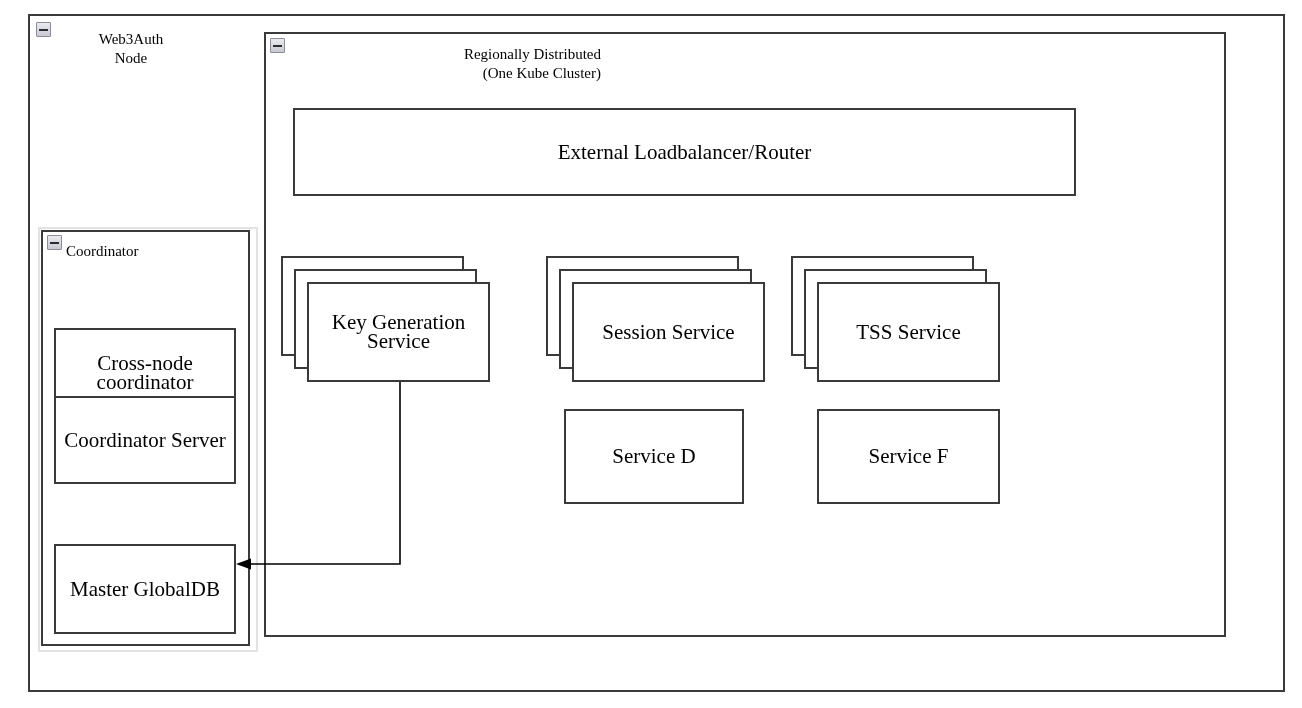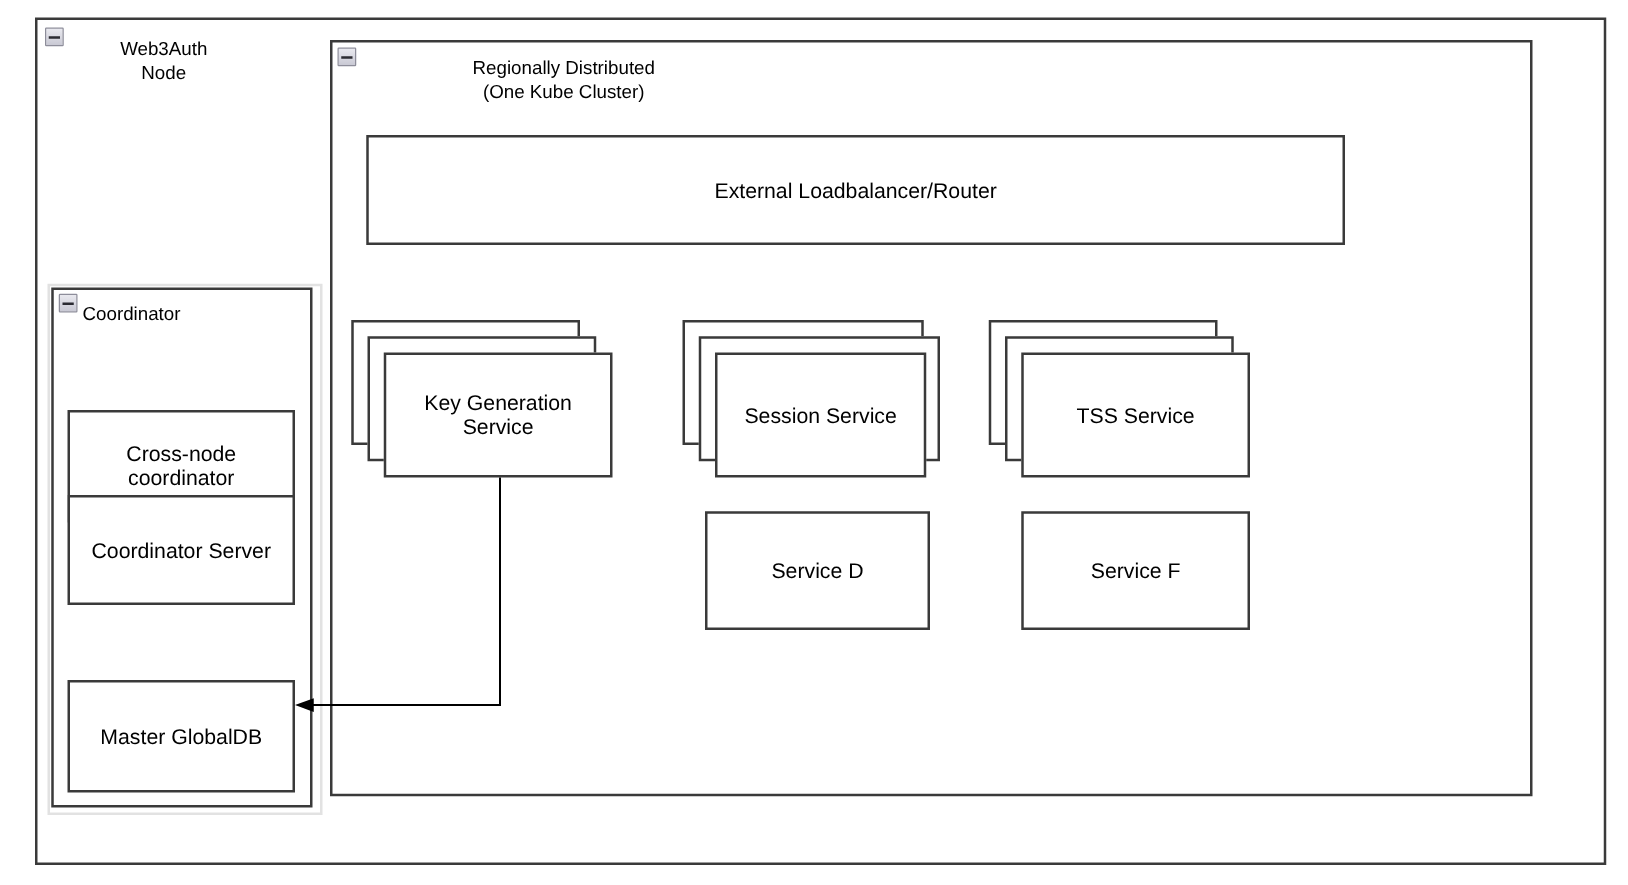--- a/index.html
+++ b/index.html
@@ -12,20 +12,21 @@
     font-family: "Liberation Sans", sans-serif;
     -webkit-font-smoothing: antialiased;
   }
 
   #canvas {
     position: relative;
     width: 1302px;
     height: 708px;
     background: #ffffff;
     overflow: hidden;
+    font-family: Liberation Serif, serif;
   }
 
   
   .container-box {
     position: absolute;
     box-sizing: border-box;
     background: #ffffff;
     border: 2px solid #3a3a3a;
   }
 
@@ -34,21 +35,21 @@
     box-sizing: border-box;
     background: #ffffff;
     border: 2px solid #3a3a3a;
     display: flex;
     align-items: center;
     justify-content: center;
     text-align: center;
   }
 
   .node-label {
-    font-size: 17px;
+    font-size: 21px;
     line-height: 19px;
     color: #000000;
     white-space: pre-line;
     padding: 0 6px;
   }
 
   
   .container-title {
     position: absolute;
     font-size: 15px;
@@ -122,40 +123,40 @@
 
   <div class="collapse-icon" style="left:36px; top:22px;"></div>
 
   <div class="container-title" style="left:36px; top:30px; width:190px;">Web3Auth
 Node</div>
 
   <div class="container-box" id="regionally-distributed-container" style="left:264px; top:32px; width:962px; height:605px;"></div>
 
   <div class="collapse-icon" style="left:270px; top:38px;"></div>
 
-  <div class="container-title" style="left:286px; top:45px; width:330px;">Regionally Distributed
+  <div class="container-title" style="left:271px; top:45px; width:330px;text-align:right;">Regionally Distributed
 (One Kube Cluster)</div>
 
   <div class="node-box" style="left:293px; top:108px; width:783px; height:88px;">
     <span class="node-label">External Loadbalancer/Router</span>
   </div>
 
   <div class="stack" style="left:281px; top:256px; width:209px; height:126px;border-radius:14px;">
     <div class="card" style="left:0px; top:0px; width:183px; height:100px;"></div>
     <div class="card" style="left:13px; top:13px; width:183px; height:100px;"></div>
     <div class="card front" style="left:26px; top:26px; width:183px; height:100px;">
       <span class="node-label">Key Generation
 Service</span>
     </div>
   </div>
 
   <div class="stack" style="left:546px; top:256px; width:219px; height:126px;">
     <div class="card" style="left:0px; top:0px; width:193px; height:100px;"></div>
     <div class="card" style="left:13px; top:13px; width:193px; height:100px;"></div>
-    <div class="card front" style="left:26px; top:26px; width:169px; height:100px;">
+    <div class="card front" style="left:26px; top:26px; width:193px; height:100px;">
       <span class="node-label">Session Service</span>
     </div>
   </div>
 
   <div class="stack" style="left:791px; top:256px; width:209px; height:126px;">
     <div class="card" style="left:0px; top:0px; width:183px; height:100px;"></div>
     <div class="card" style="left:13px; top:13px; width:183px; height:100px;"></div>
     <div class="card front" style="left:26px; top:26px; width:183px; height:100px;">
       <span class="node-label">TSS Service</span>
     </div>

